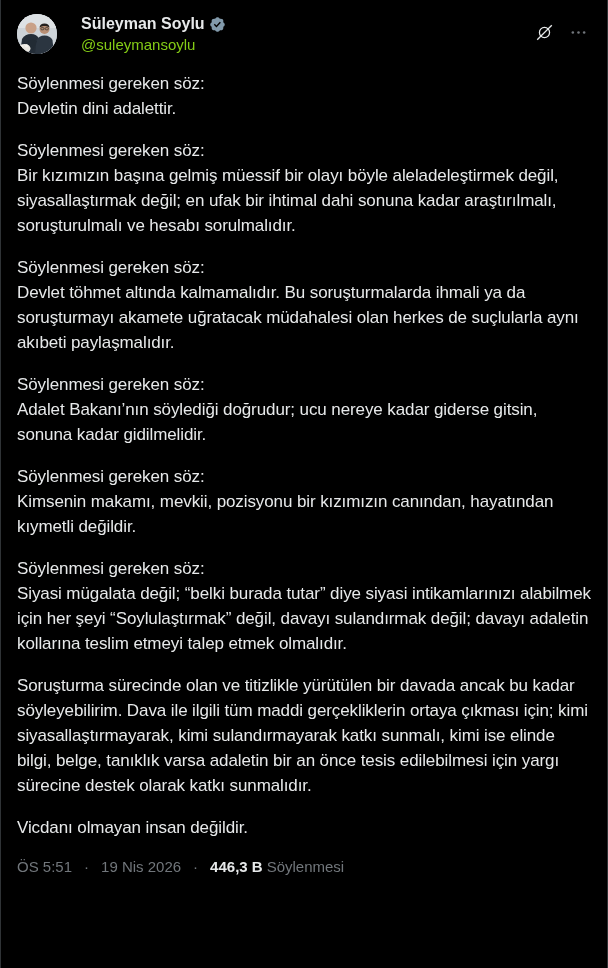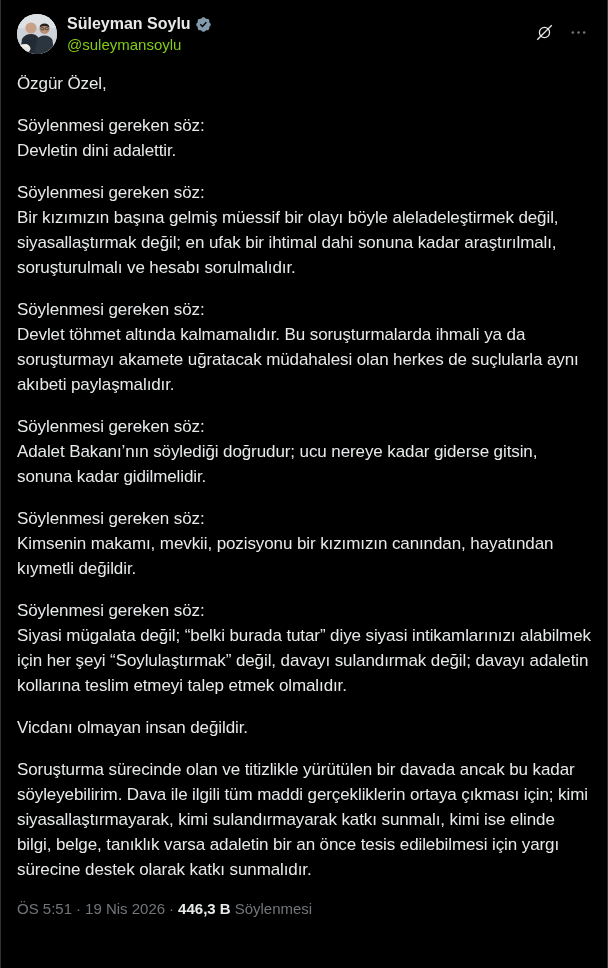--- a/index.html
+++ b/index.html
@@ -28,21 +28,21 @@
     width: 40px;
     height: 40px;
     border-radius: 50%;
     overflow: hidden;
     flex: none;
     cursor: pointer;
     background: #c3cad0;
   }
   .avatar svg { display: block; }
   .author {
-    margin-left: 10px;
+    margin-left: 24px;
     min-width: 0;
   }
   .name-row {
     display: flex;
     align-items: center;
     gap: 4px;
   }
   .name {
     color: #e7e9ea;
     font-weight: 700;
@@ -91,21 +91,21 @@
   }
   
   .tweet-meta {
     margin-top: 3px;
     color: #71767b;
     font-size: 15px;
     line-height: 20px;
     display: flex;
     align-items: center;
     flex-wrap: wrap;
-    gap: 0 4px;
+    gap: 0 12px;
   }
   .views {
     color: inherit;
     text-decoration: none;
     display: inline-flex;
     gap: 4px;
     cursor: pointer;
     justify-content: center;
   }
   .views-count {
@@ -165,35 +165,34 @@
         <svg width="17" height="17" viewBox="0 0 24 24">
           <circle cx="4" cy="12" r="1.8" fill="#71767b"></circle>
           <circle cx="12" cy="12" r="1.8" fill="#71767b"></circle>
           <circle cx="20" cy="12" r="1.8" fill="#71767b"></circle>
         </svg>
       </button>
     </div>
   </div>
 
   <div class="tweet-body">
-    <p>Özgür Özel,</p>
     <p>Söylenmesi gereken söz:
 Devletin dini adalettir.</p>
     <p>Söylenmesi gereken söz:
 Bir kızımızın başına gelmiş müessif bir olayı böyle aleladeleştirmek değil, siyasallaştırmak değil; en ufak bir ihtimal dahi sonuna kadar araştırılmalı, soruşturulmalı ve hesabı sorulmalıdır.</p>
     <p>Söylenmesi gereken söz:
 Devlet töhmet altında kalmamalıdır. Bu soruşturmalarda ihmali ya da soruşturmayı akamete uğratacak müdahalesi olan herkes de suçlularla aynı akıbeti paylaşmalıdır.</p>
     <p>Söylenmesi gereken söz:
 Adalet Bakanı’nın söylediği doğrudur; ucu nereye kadar giderse gitsin, sonuna kadar gidilmelidir.</p>
     <p>Söylenmesi gereken söz:
 Kimsenin makamı, mevkii, pozisyonu bir kızımızın canından, hayatından kıymetli değildir.</p>
     <p>Söylenmesi gereken söz:
 Siyasi mügalata değil; “belki burada tutar” diye siyasi intikamlarınızı alabilmek için her şeyi “Soylulaştırmak” değil, davayı sulandırmak değil; davayı adaletin kollarına teslim etmeyi talep etmek olmalıdır.</p>
+    <p>Soruşturma sürecinde olan ve titizlikle yürütülen bir davada ancak bu kadar söyleyebilirim. Dava ile ilgili tüm maddi gerçekliklerin ortaya çıkması için; kimi siyasallaştırmayarak, kimi sulandırmayarak katkı sunmalı, kimi ise elinde bilgi, belge, tanıklık varsa adaletin bir an önce tesis edilebilmesi için yargı sürecine destek olarak katkı sunmalıdır.</p>
     <p>Vicdanı olmayan insan değildir.</p>
-    <p>Soruşturma sürecinde olan ve titizlikle yürütülen bir davada ancak bu kadar söyleyebilirim. Dava ile ilgili tüm maddi gerçekliklerin ortaya çıkması için; kimi siyasallaştırmayarak, kimi sulandırmayarak katkı sunmalı, kimi ise elinde bilgi, belge, tanıklık varsa adaletin bir an önce tesis edilebilmesi için yargı sürecine destek olarak katkı sunmalıdır.</p>
   </div>
 
   <div class="tweet-meta">
     <span>ÖS 5:51</span>
     <span>·</span>
     <span>19 Nis 2026</span>
     <span>·</span>
     <a class="views">
       <span class="views-count">446,3 B</span>
       <span>Söylenmesi</span>

